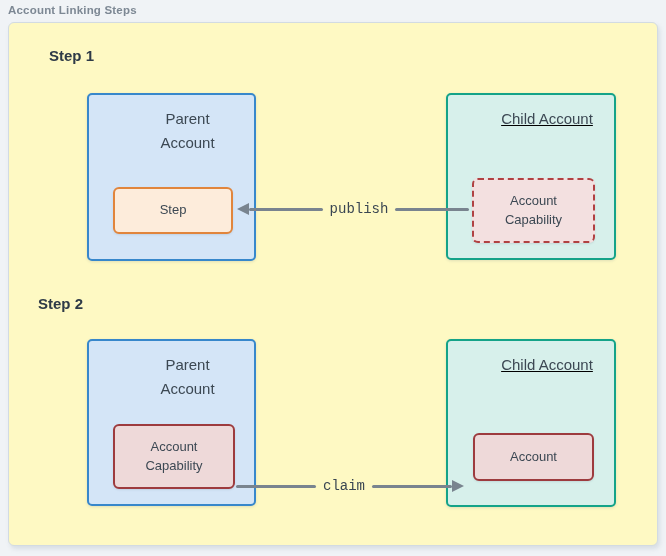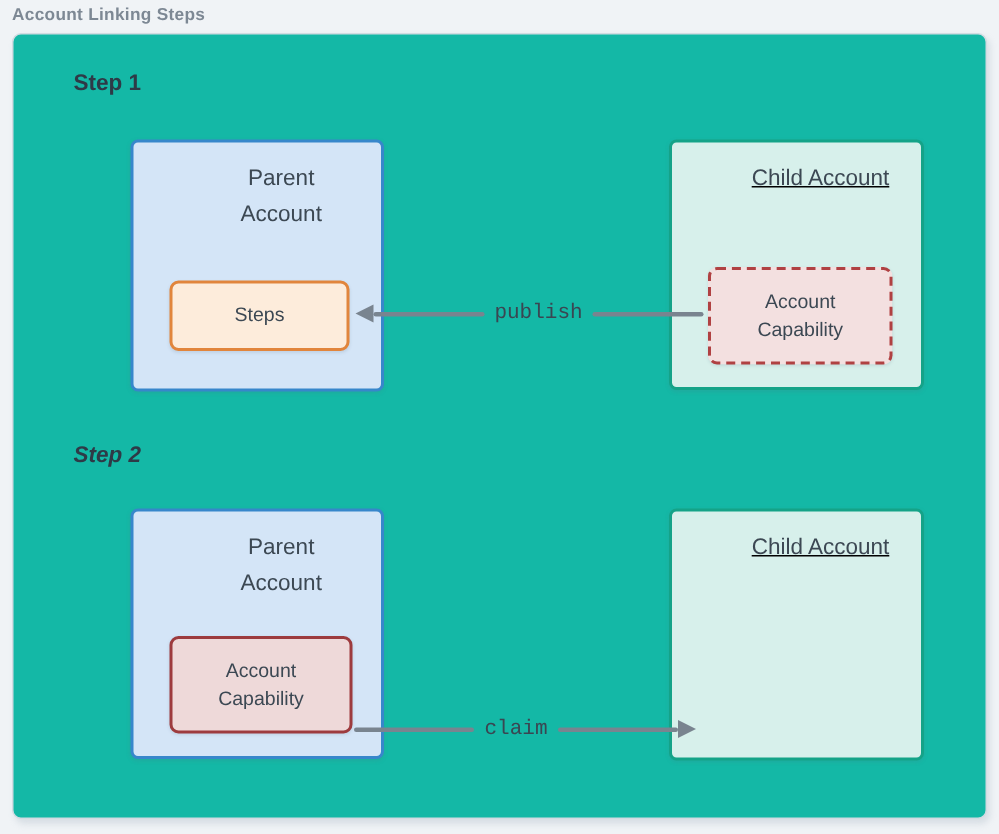--- a/index.html
+++ b/index.html
@@ -16,28 +16,28 @@
     background:#f0f3f6;
     font-family:"Liberation Sans","DejaVu Sans",sans-serif;
     position:relative;
   }
   .diagram-title{
     position:absolute;left:8px;top:4px;
     font-size:11.5px;color:#7d8894;letter-spacing:.2px;font-weight:bold;
   }
   .canvas{
     position:absolute;left:8px;top:22px;width:650px;height:524px;
-    background:#14b8a6;border:1px solid #d2dbe2;border-radius:6px;
+    background:#fef9c3;border:1px solid #d2dbe2;border-radius:6px;
     box-shadow:2px 3px 4px rgba(160,175,190,.30);
   }
   .step-heading{
     position:absolute;font-size:15px;font-weight:bold;color:#2e3a47;
   }
   .h1{left:40px;top:24px;}
-  .h2{left:40px;top:272px;font-style:italic;}
+  .h2{left:29px;top:272px;}
 
   .node{
     position:absolute;border-radius:5px;border:2px solid;
     box-shadow:0 1px 3px rgba(90,110,130,.18);
     padding-left:32px;
   }
   .node-parent{background:var(--parent-fill);border-color:var(--parent-border);}
   .node-child{background:var(--child-fill);border-color:var(--child-border);text-decoration:underline;}
   .n1p{left:78px;top:70px;width:169px;height:168px;}
   .n1c{left:437px;top:70px;width:170px;height:167px;}
@@ -90,21 +90,21 @@
 
 <div class="diagram-title">Account Linking Steps</div>
 
 <div class="canvas">
 
   <div class="step-heading h1">Step 1</div>
 
   <div class="node node-parent n1p">
     <div class="node-title">Parent Account</div>
     <div class="inner-box box-orange ib-inbox">
-      <span>Steps</span>
+      <span>Step</span>
     </div>
   </div>
 
   <div class="node node-child n1c">
     <div class="node-title">Child Account</div>
     <div class="inner-box box-red-dashed ib-cap1">
       <span>Account Capability</span>
     </div>
   </div>
 
@@ -119,20 +119,23 @@
 
   <div class="node node-parent n2p">
     <div class="node-title">Parent Account</div>
     <div class="inner-box box-red-solid ib-cap2">
       <span>Account Capability</span>
     </div>
   </div>
 
   <div class="node node-child n2c">
     <div class="node-title">Child Account</div>
+    <div class="inner-box box-red-solid ib-acct2">
+      <span>Account</span>
+    </div>
   </div>
 
   <div class="arrow-row a2">
     <span class="arrow-line"></span>
     <span class="arrow-label">claim</span>
     <span class="arrow-line"></span>
     <span class="arrow-head-right"></span>
   </div>
 
 </div>

